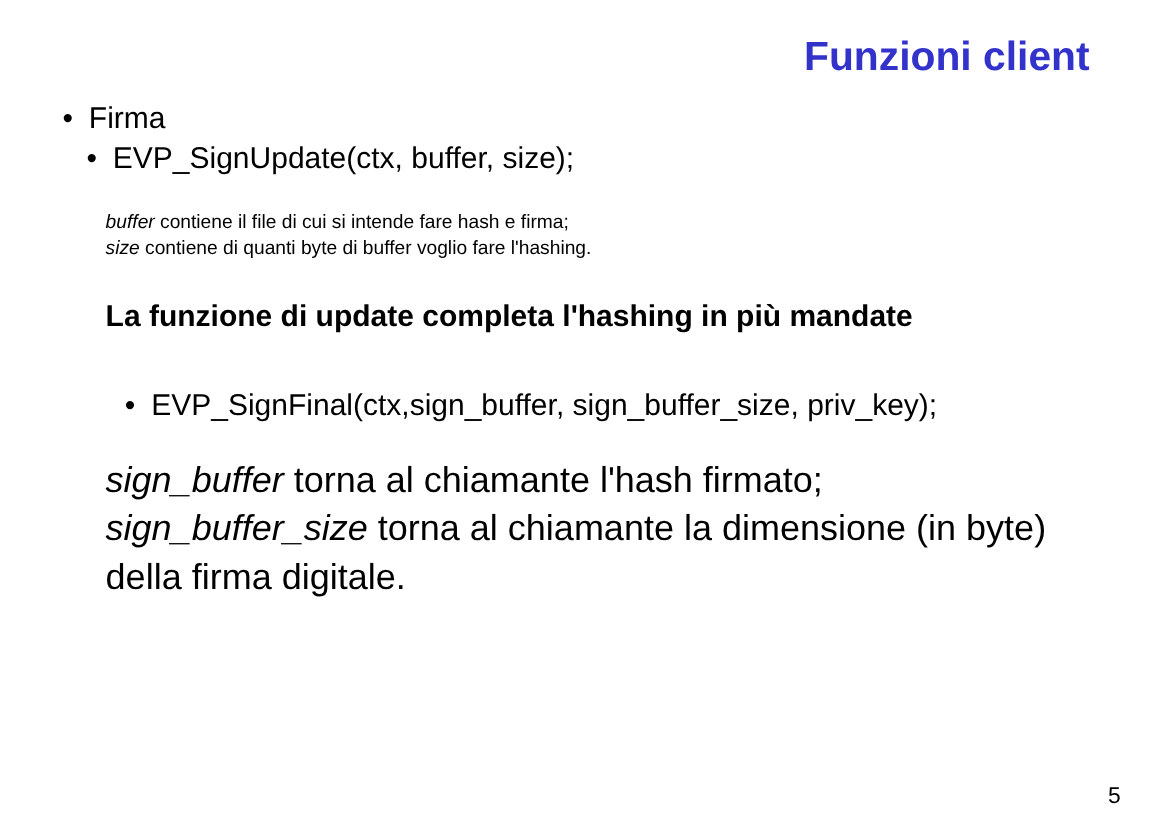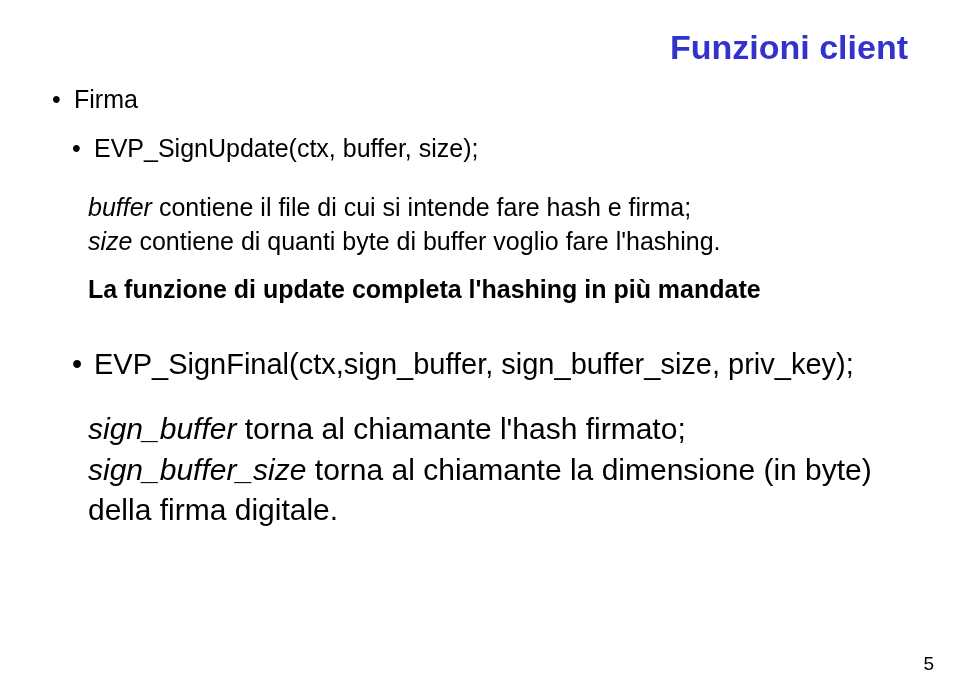--- a/index.html
+++ b/index.html
@@ -16,47 +16,47 @@
     font-size: 34px;
     font-weight: bold;
     text-align: right;
     margin-left: 206px;
     margin-bottom: 18px;
   }
   .bullet-top {
     font-size: 25px;
     color: #000;
     margin-left: 0;
-    margin-bottom: 20px;
+    margin-bottom: 4px;
   }
   .bullet-sub {
     font-size: 25px;
     color: #000;
     margin-left: 20px;
     margin-bottom: 28px;
   }
   .para {
-    font-size: 25px;
+    font-size: 16px;
     color: #000;
     margin-left: 36px;
-    margin-bottom: 14px;
+    margin-bottom: 30px;
     line-height: 1.35;
   }
   .para2 {
     font-size: 25px;
     color: #000;
     margin-left: 36px;
     margin-bottom: 42px;
     line-height: 1.35;
     font-weight: bold;
   }
   .bullet-sub2 {
-    font-size: 29px;
+    font-size: 25px;
     color: #000;
-    margin-left: 20px;
+    margin-left: 52px;
     margin-bottom: 28px;
   }
   .para3 {
     font-size: 30px;
     color: #000;
     margin-left: 36px;
     line-height: 1.35;
   }
   .italic { font-style: italic; }
   .dot { display: inline-block; width: 22px; }

